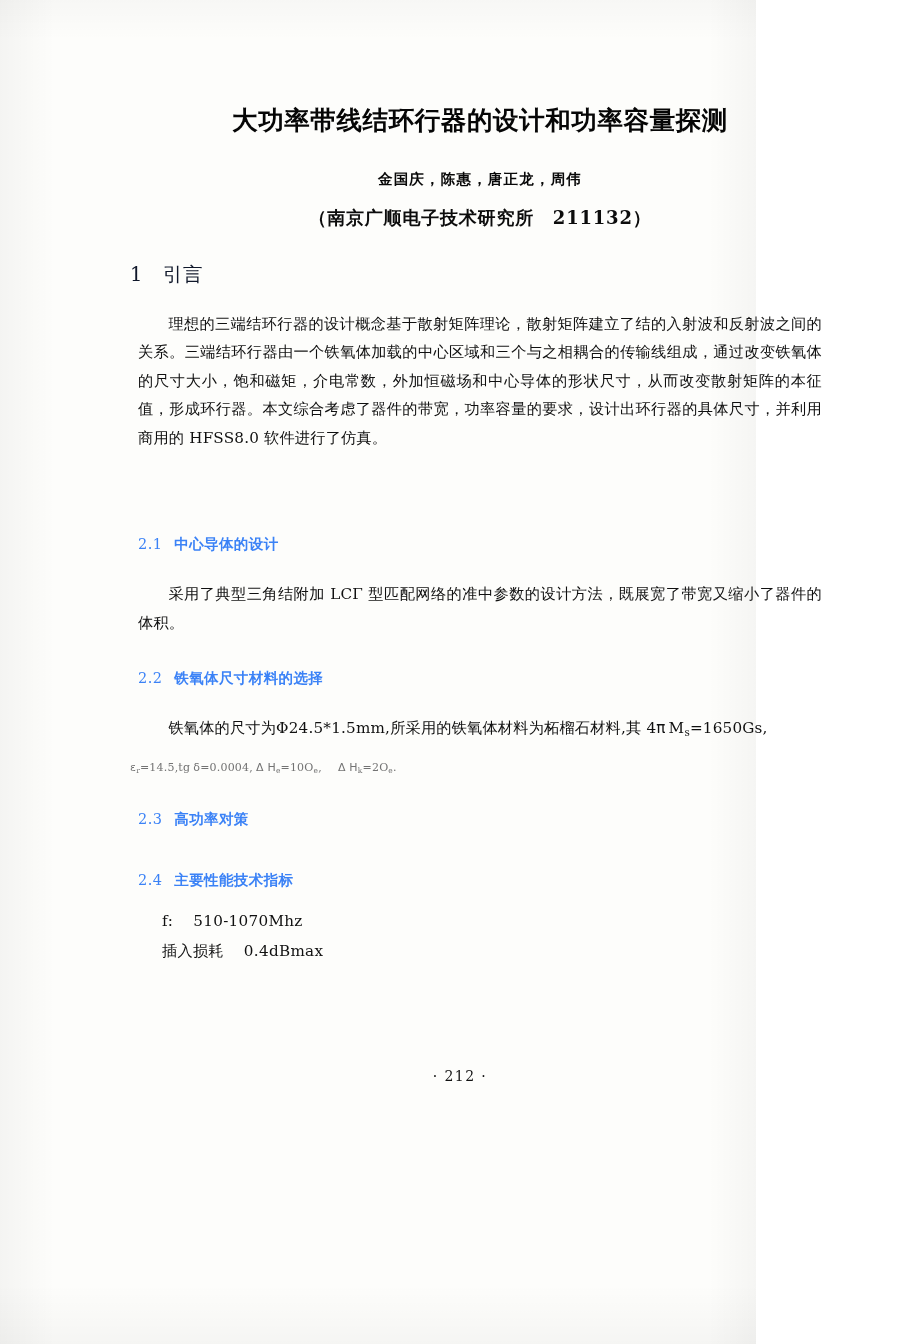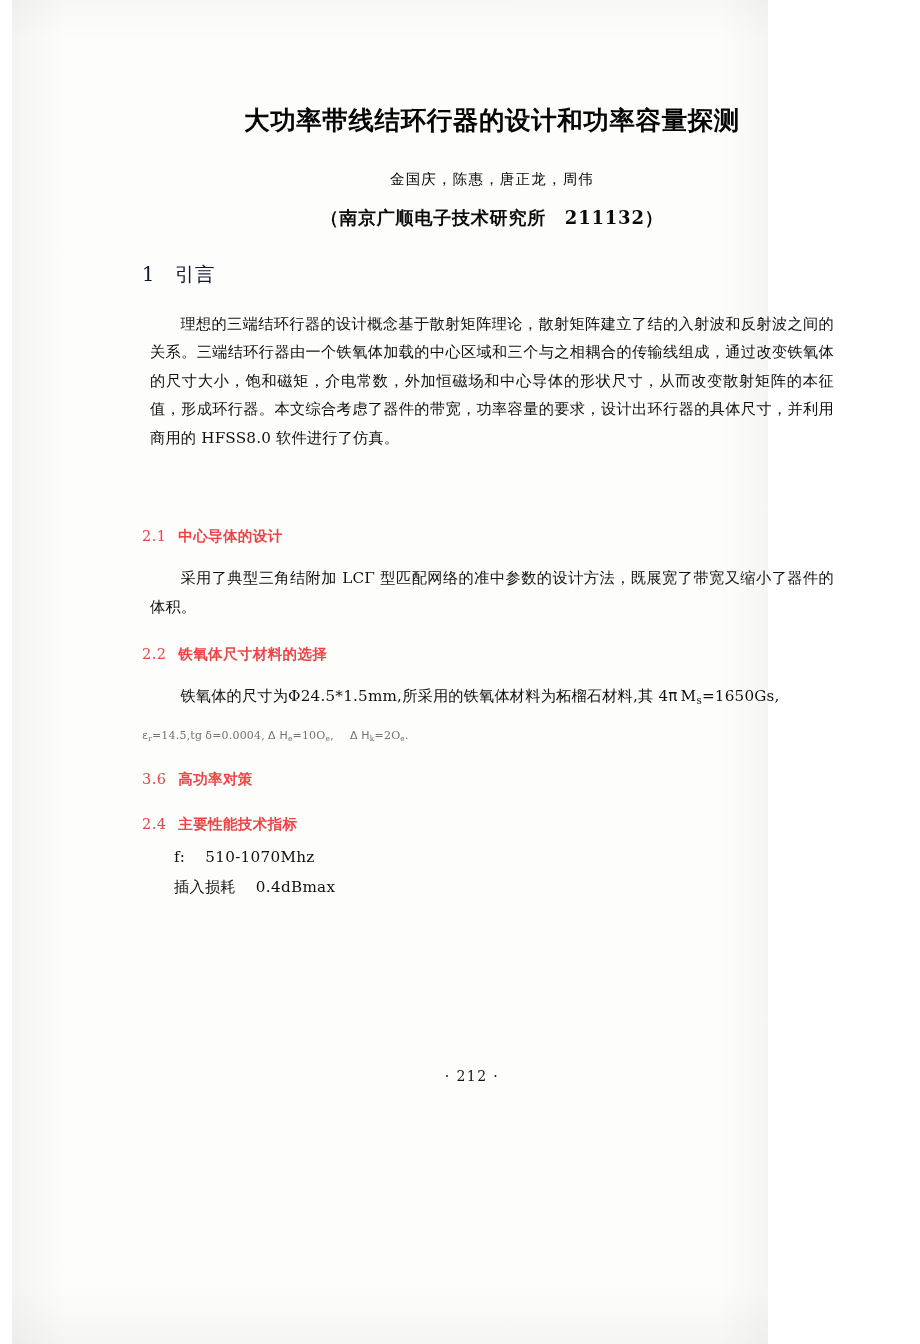--- a/index.html
+++ b/index.html
@@ -13,21 +13,21 @@
     height: 1344px;
     position: relative;
     overflow: hidden;
     font-family: "DejaVu Serif", "Liberation Serif", serif;
     color: #0a0a0a;
   }
 
   
   #page-scan {
     position: absolute;
-    left: 12px; top: 0;
+    left: 0; top: 0;
     width: 756px;
     height: 1344px;
     background: #fdfdfb;
   }
   
   #page-scan::before {
     content: "";
     position: absolute;
     inset: 0;
     background:
@@ -53,21 +53,21 @@
     font-size: 25.5px;
     letter-spacing: 0.6px;
     text-align: center;
     margin: 0;
     padding-top: 105px;
     line-height: 1.2;
     color: #060606;
   }
   .doc-authors {
     font-family: "DejaVu Sans", "Liberation Sans", sans-serif;
-    font-weight: normal;
+    font-weight: bold;
     font-size: 14.5px;
     text-align: center;
     margin: 0;
     padding-top: 34px;
     letter-spacing: 1.2px;
     color: #080808;
   }
   .doc-affiliation {
     font-family: "DejaVu Serif", "Liberation Serif", serif;
     font-weight: bold;
@@ -87,23 +87,23 @@
     letter-spacing: 0.5px;
     color: #0f172a;
     font-weight: normal;
   }
   .h1 .h1-num { margin-right: 20px; }
 
   .h2 {
     font-family: "DejaVu Sans", "Liberation Sans", sans-serif;
     font-weight: bold;
     font-size: 14.5px;
-    margin: 0;
+    margin: 8px;
     letter-spacing: 0.4px;
-    color: #ef4444;
+    color: #3b82f6;
   }
   .h2 .h2-num {
     font-family: "DejaVu Serif", "Liberation Serif", serif;
     font-weight: normal;
     margin-right: 12px;
   }
 
   
   .para {
     font-size: 15.2px;
@@ -208,21 +208,21 @@
 
     <div class="gap-h2-body"></div>
 
     <p class="para"><span>铁氧体的尺寸为Φ24.5*1.5mm,所采用的铁氧体材料为柘榴石材料,其 4</span><span class="sym">π</span><span class="thin-sp"></span><span>M</span><sub>s</sub><span>=1650Gs,</span></p>
 
     <div class="formula-line"><span class="sym">ε</span><sub>r</sub><span>=14.5,tg</span><span class="thin-sp"></span><span class="sym">δ</span><span>=0.0004,</span><span class="thin-sp"></span><span class="sym">Δ H</span><sub>e</sub><span>=10O</span><sub>e</sub><span>,</span><span class="spec-gap-sm"></span><span class="sym">Δ H</span><sub>k</sub><span>=2O</span><sub>e</sub><span>.</span></div>
 
     <div class="gap-para-h2"></div>
 
     <div class="h2">
-      <span class="h2-num">3.6</span><span>高功率对策</span>
+      <span class="h2-num">2.3</span><span>高功率对策</span>
     </div>
 
     <div class="gap-h2-body"></div>
 
 
     <div class="gap-para-h2"></div>
 
     <div class="h2">
       <span class="h2-num">2.4</span><span>主要性能技术指标</span>
     </div>

